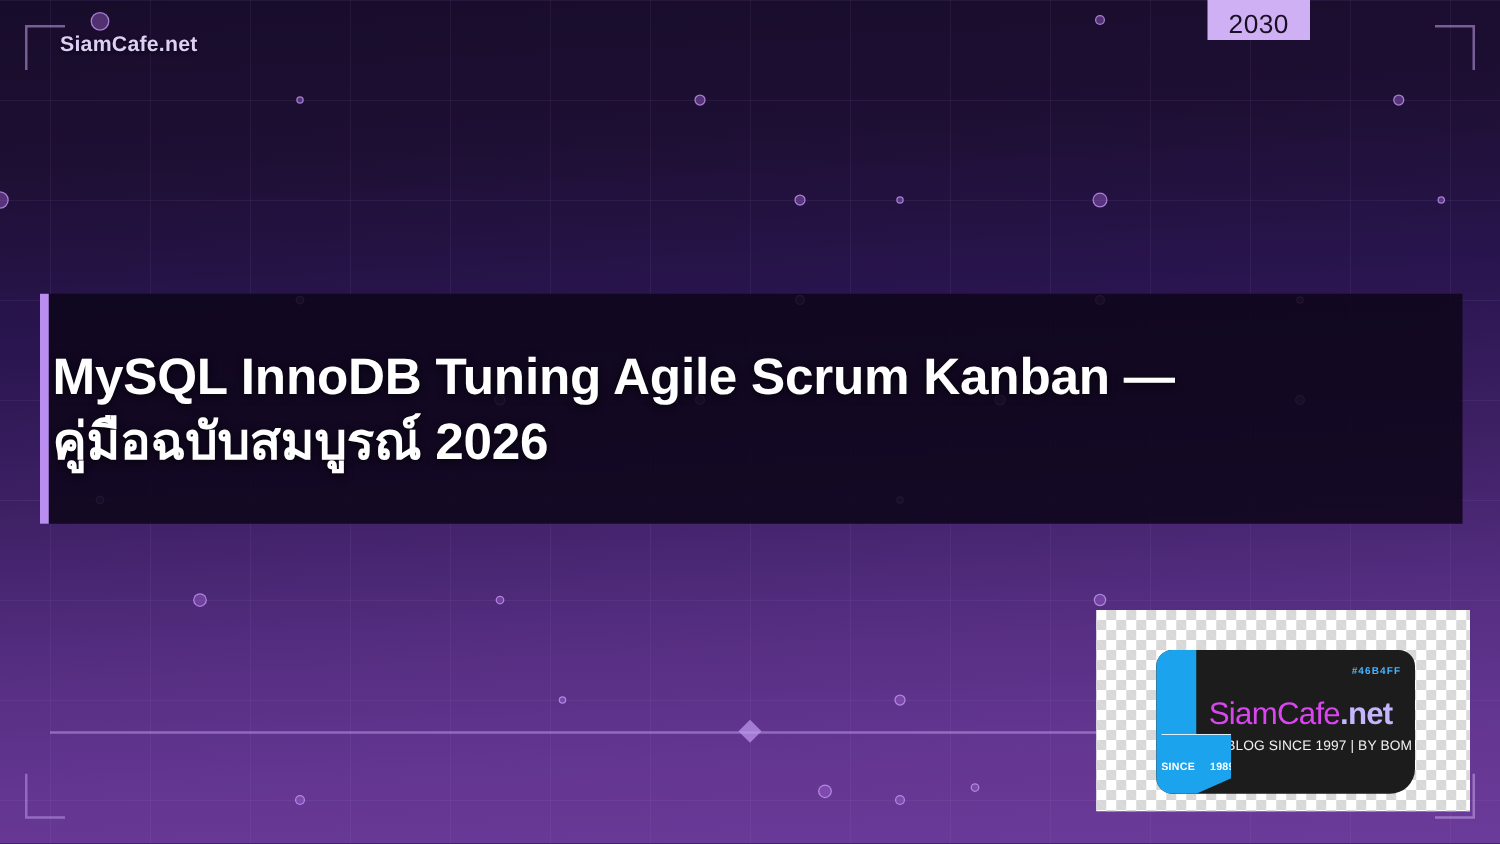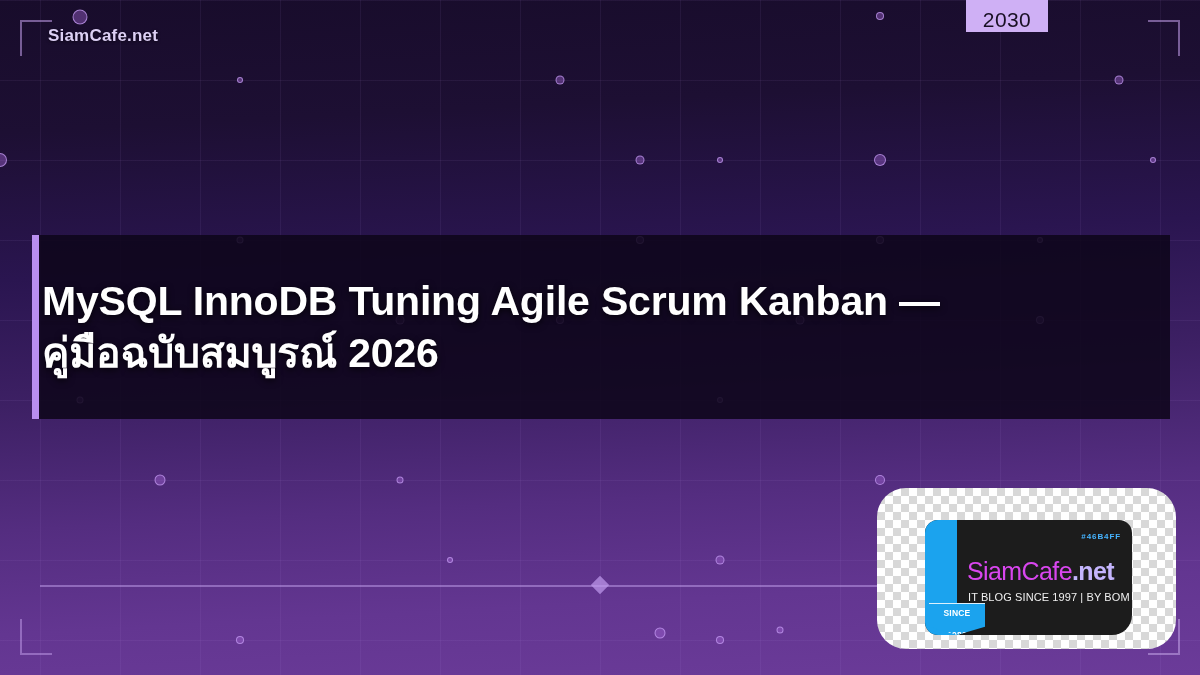--- a/index.html
+++ b/index.html
@@ -155,21 +155,20 @@
     position:absolute;
     left:877px; top:488px;
     width:299px; height:161px;
     background-color:#ffffff;
     background-image:
       linear-gradient(45deg,#d8d8d8 25%,transparent 25%,transparent 75%,#d8d8d8 75%,#d8d8d8),
       linear-gradient(45deg,#d8d8d8 25%,transparent 25%,transparent 75%,#d8d8d8 75%,#d8d8d8);
     background-size:16px 16px;
     background-position:0 0, 8px 8px;
     overflow:hidden;
-    border-radius:29px;
   }
   #logo-inner {
     position:absolute;
     left:48px; top:32px;
     width:207px; height:115px;
     background:#1c1c1c;
     border-radius:13px 13px 20px 13px;
     overflow:hidden;
   }
   #logo-stripe {
@@ -200,26 +199,26 @@
     position:absolute;
     left:43px; top:71px;
     font-size:11px;
     color:#f0f0f0;
     letter-spacing:0.1px;
     white-space:nowrap;
   }
   #logo-ribbon {
     position:absolute;
     left:4px; bottom:0px;
-    width:56px; height:32px;
+    width:56px; height:48px;
     background:#1ba3ee;
     clip-path:polygon(0 0,100% 0,100% 74%,50% 100%,0 74%);
     border-top:1.5px solid rgba(255,255,255,0.85);
     display:flex;
-    flex-direction:column;
+    flex-direction:row;
     align-items:center;
     justify-content:flex-start;
     padding-top:5px;
     gap:12px;
   }
   #logo-ribbon span {
     color:#ffffff;
     font-size:8.5px;
     font-weight:bold;
     line-height:1.15;

